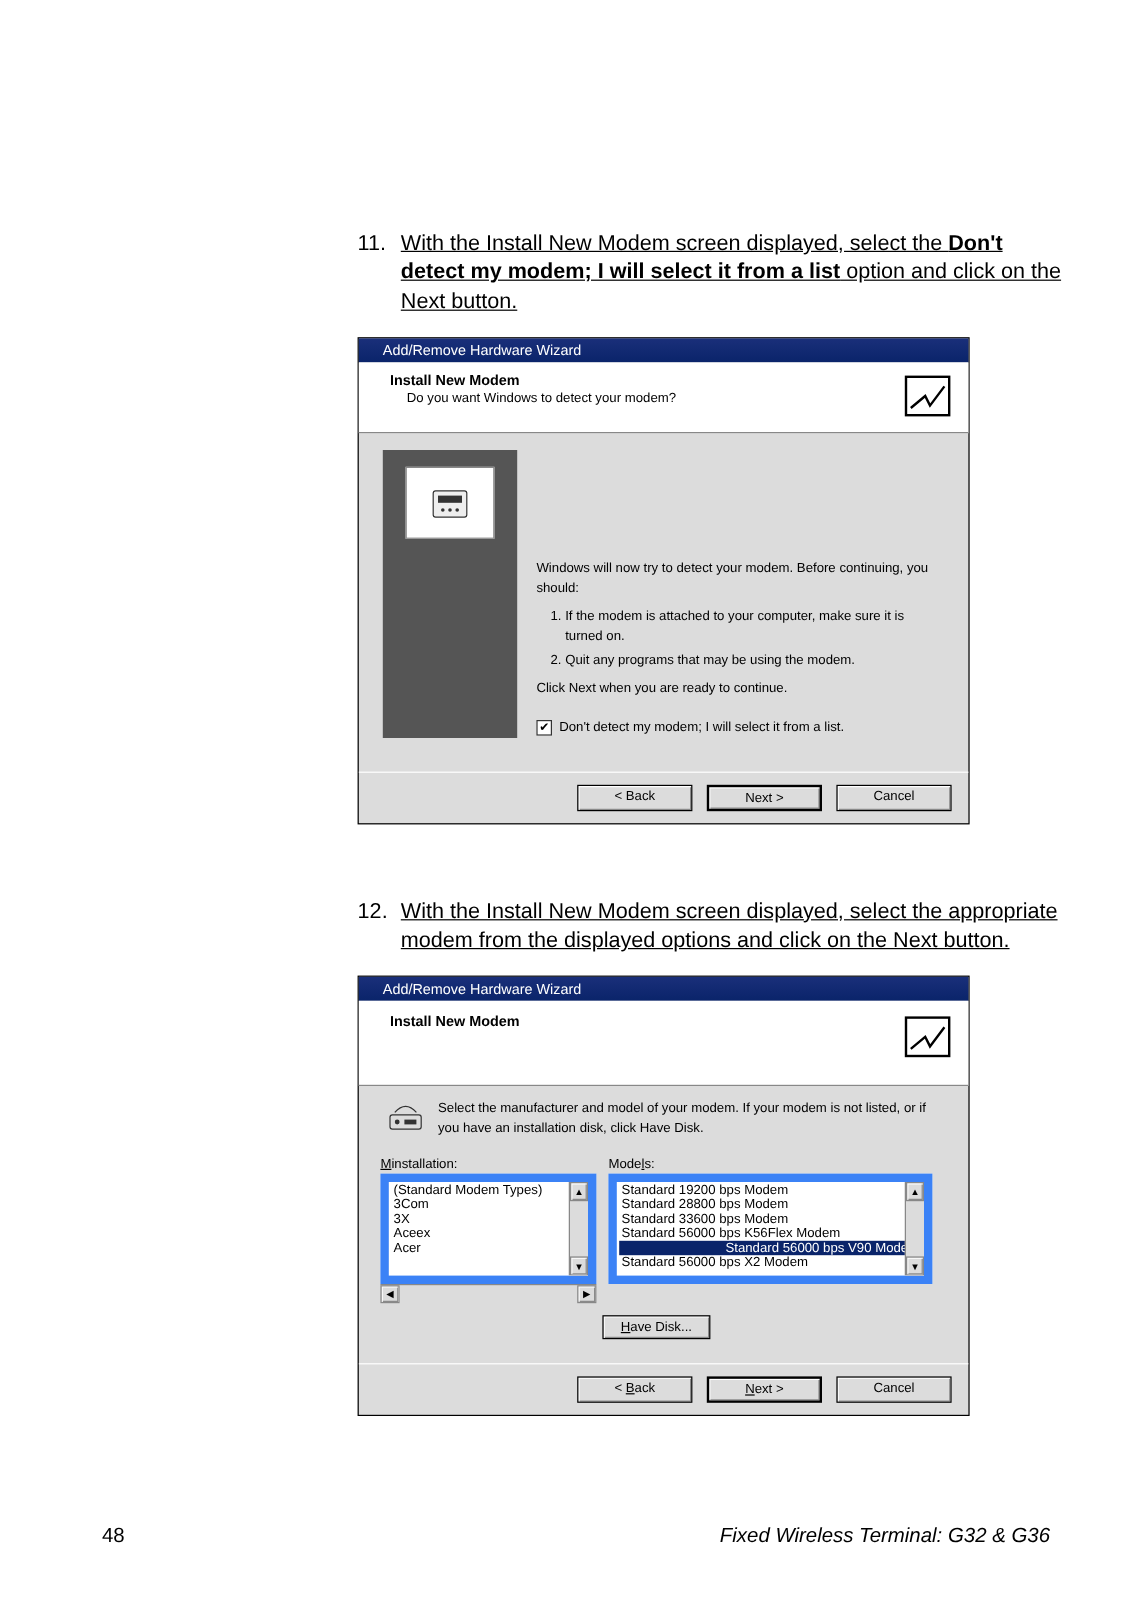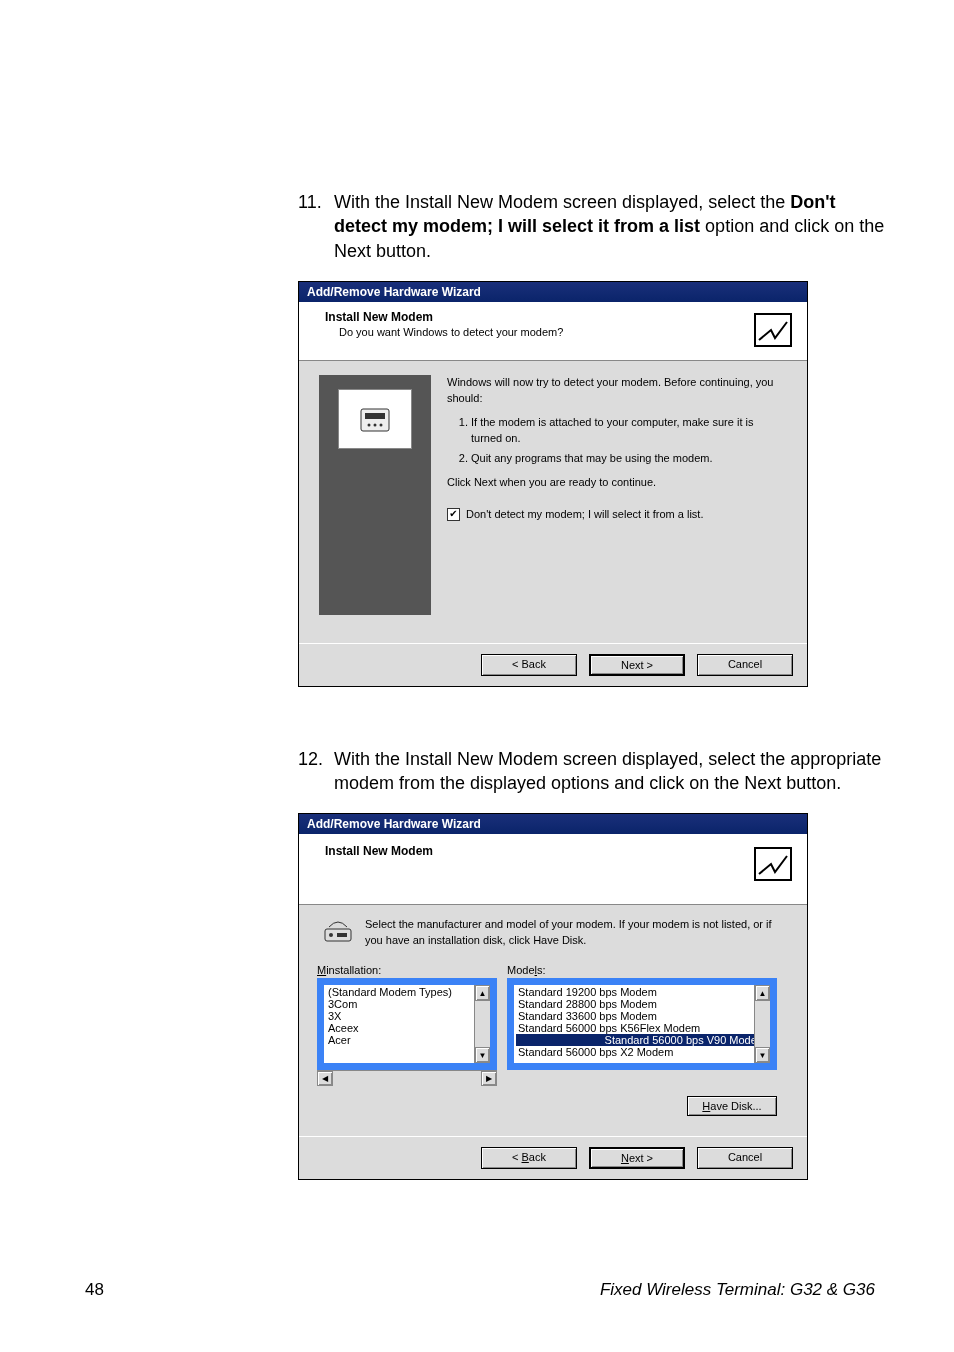--- a/index.html
+++ b/index.html
@@ -20,37 +20,37 @@
   .instruction {
     font-size: 18px;
     line-height: 1.35;
     margin-bottom: 18px;
   }
   .instruction .num { display: inline-block; width: 30px; }
   .instruction b { font-weight: bold; }
 
   .instruction-row { display: flex; margin-left: 198px; }
   .instruction-row .num { flex-shrink: 0; width: 36px; text-align: left; }
-  .instruction-row .txt { flex: 1; }
+  .instruction-row .txt { flex: 1; text-decoration: underline; }
 
   
   .dialog {
     width: 510px;
     margin-left: 198px;
     border: 1px solid #000;
     background: #dcdcdc;
     font-family: Tahoma, Arial, sans-serif;
     font-size: 12px;
   }
   .titlebar {
     background: #0a246a;
     background: linear-gradient(180deg,#1a2f7a,#0a246a);
     color: #fff;
-    padding: 3px 8px;
-    font-weight: bold;
+    padding: 3px 20px;
+    font-weight: normal;
     font-size: 12px;
   }
   .dlg-header {
     background: #fff;
     padding: 8px 12px 10px 26px;
     border-bottom: 1px solid #888;
     display: flex;
     justify-content: space-between;
     align-items: flex-start;
   }
@@ -59,21 +59,21 @@
   .dlg-header-sub { font-size: 11px; padding-left: 14px; }
   .hdr-icon {
     width: 44px; height: 40px;
     flex-shrink: 0;
     margin-left: 10px;
   }
   .dlg-body {
     padding: 14px 20px 28px 20px;
     min-height: 200px;
   }
-  .dlg-body-row { display: flex; gap: 16px; }
+  .dlg-body-row { display: flex; gap: 16px; align-items: flex-end; }
   .side-graphic {
     width: 112px;
     height: 240px;
     background: #555;
     display: flex;
     align-items: flex-start;
     justify-content: center;
     padding-top: 14px;
   }
   .side-graphic-inner {
@@ -129,27 +129,27 @@
     position: relative;
   }
   .listbox-inner { padding: 1px 2px; }
   .lb-item { padding: 0 2px; white-space: nowrap; }
   .lb-item.sel { background: #0a246a; color: #fff; text-align: right; }
   .vscroll { position: absolute; right:0; top:0; bottom:0; width:16px; background:#dcdcdc; border-left:1px solid #888; }
   .sb-btn { width:100%; height:16px; background:#dcdcdc; border:1px solid #888; box-shadow: inset 1px 1px 0 #fff, inset -1px -1px 0 #8a8a8a; display:flex;align-items:center;justify-content:center;font-size:8px;}
   .sb-track { position:absolute; top:16px; bottom:16px; left:0; right:0; }
   .hscroll { height:16px; background:#dcdcdc; border-top:1px solid #888; display:flex; }
   .hscroll .sb-btn { width:16px; height:100%; }
-  .have-disk-row { display:flex; justify-content:flex-end; margin-top:10px; }
+  .have-disk-row { display:flex; justify-content:center; margin-top:10px; }
   .btn-wide { width: 90px; }
 
   .page-footer {
     position: absolute;
     left: 85px;
-    bottom: 52px;
+    bottom: 62px;
     width: 790px;
     display: flex;
     justify-content: space-between;
     font-size: 17px;
   }
   .page-footer .title { font-style: italic; }
 </style>
 </head>
 <body>
 

